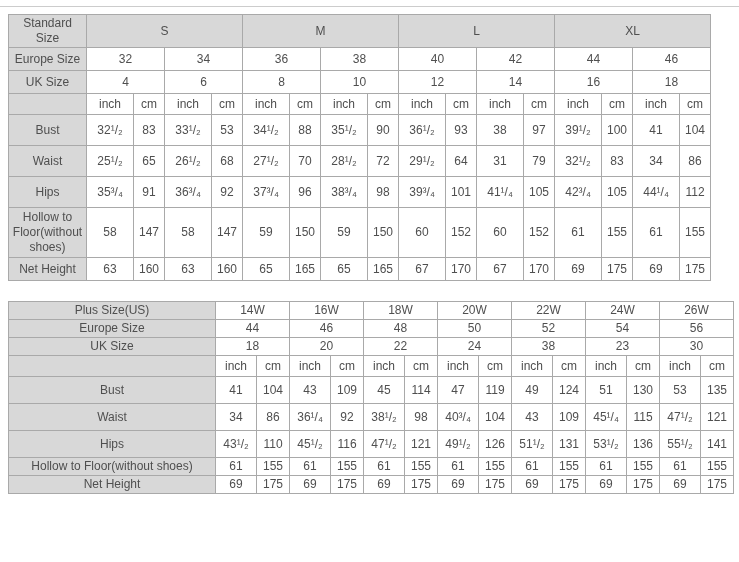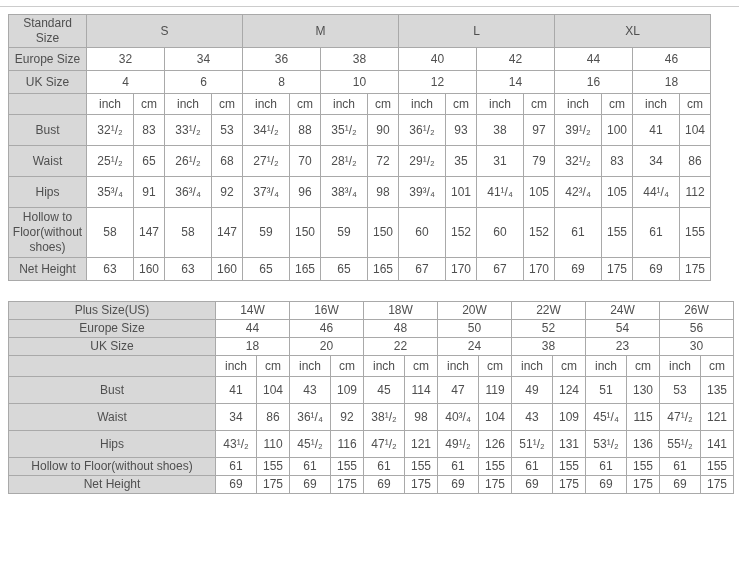--- a/index.html
+++ b/index.html
@@ -159,21 +159,21 @@
           <td class="hdr" data-name="waist-row-label">Waist</td>
           <td data-name="waist-row-cell">25¹/₂</td>
           <td data-name="waist-row-cell">65</td>
           <td data-name="waist-row-cell">26¹/₂</td>
           <td data-name="waist-row-cell">68</td>
           <td data-name="waist-row-cell">27¹/₂</td>
           <td data-name="waist-row-cell">70</td>
           <td data-name="waist-row-cell">28¹/₂</td>
           <td data-name="waist-row-cell">72</td>
           <td data-name="waist-row-cell">29¹/₂</td>
-          <td data-name="waist-row-cell">35</td>
+          <td data-name="waist-row-cell">64</td>
           <td data-name="waist-row-cell">31</td>
           <td data-name="waist-row-cell">79</td>
           <td data-name="waist-row-cell">32¹/₂</td>
           <td data-name="waist-row-cell">83</td>
           <td data-name="waist-row-cell">34</td>
           <td data-name="waist-row-cell">86</td>
         </tr>
         <tr data-name="hips-row">
           <td class="hdr" data-name="hips-row-label">Hips</td>
           <td data-name="hips-row-cell">35³/₄</td>

